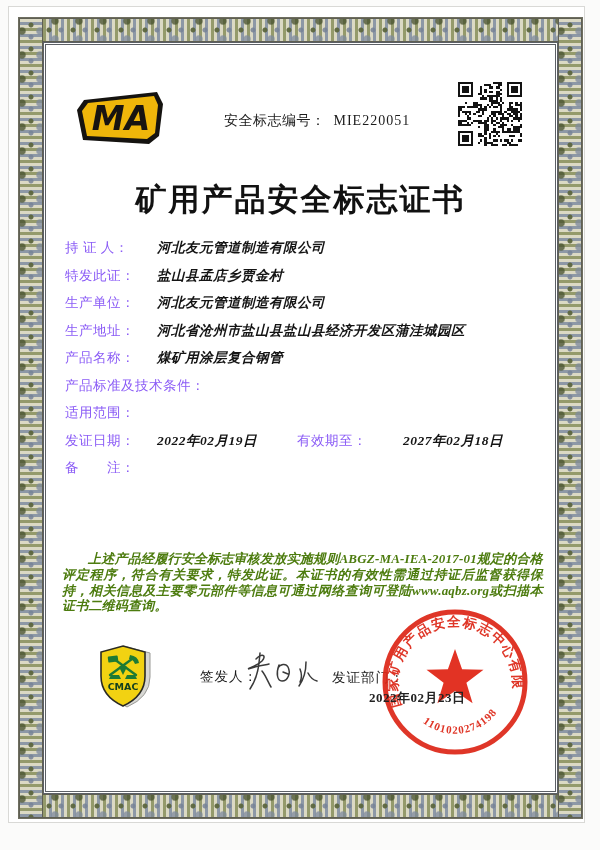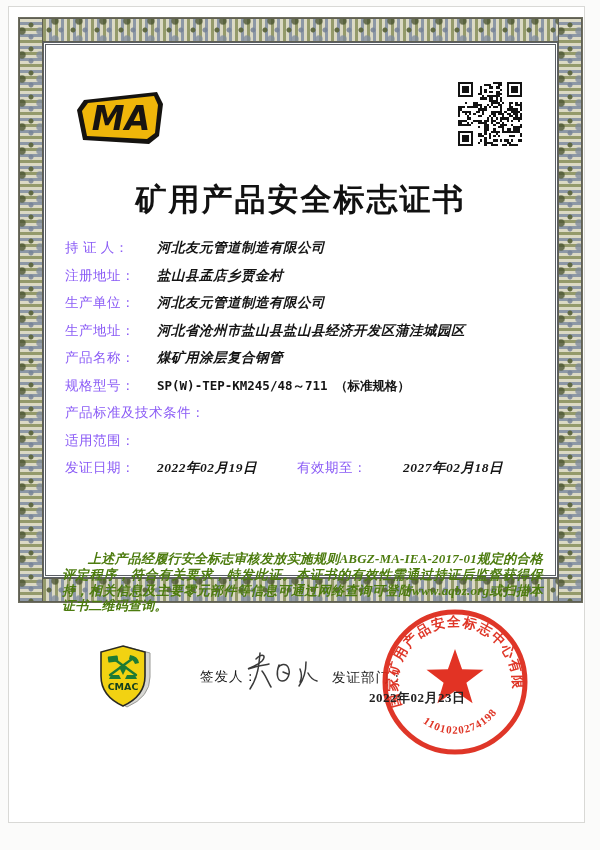--- a/index.html
+++ b/index.html
@@ -1,19 +1,19 @@
 <!DOCTYPE html>
 <html><head>
 <meta charset="utf-8">
 <style>
   html,body{margin:0;padding:0;background:#fbfbfa;width:600px;height:850px;overflow:hidden;}
   *{box-sizing:border-box;}
   .stage{position:relative;width:600px;height:850px;font-family:"Liberation Serif",serif;color:#1c1c1c;}
   .ghost-edge{position:absolute;left:8px;top:6px;width:577px;height:817px;border:1px solid #d9d9d6;background:#fff;}
-  .page{position:absolute;left:19px;top:18px;width:563px;height:584px;background:#fff;box-shadow:0 0 0 1px #6e6e60;}
+  .page{position:absolute;left:19px;top:18px;width:563px;height:800px;background:#fff;box-shadow:0 0 0 1px #6e6e60;}
   
   .band{position:absolute;}
   .band-h{left:0;right:0;height:24px;
     background-color:#cfcdb9;
     background-image:
       radial-gradient(circle at 6px 12px, rgba(92,102,62,.95) 2px, transparent 3px),
       radial-gradient(circle at 18px 12px, rgba(118,130,150,.85) 2px, transparent 3px),
       radial-gradient(circle at 12px 3px, rgba(70,80,46,.75) 3px, transparent 4.5px),
       radial-gradient(circle at 12px 21px, rgba(126,138,158,.75) 3px, transparent 4.5px),
       repeating-linear-gradient(90deg,#949a6b 0 3px,#dbd9c4 3px 6px,#8d98a6 6px 9px,#dbd9c4 9px 12px);
@@ -72,20 +72,23 @@
     <div class="inner-frame"></div>
 
     <div class="abs ma-logo">
       <svg viewBox="0 0 86 52" width="86" height="52">
         <polygon points="7,8 80,0 86,12 82,44 72,52 6,48 0,18" fill="#151310"></polygon>
         <polygon points="11,11 77,4 81,13 78,41 70,47 10,44 5,19" fill="#efb60a"></polygon>
         <text x="44" y="38" text-anchor="middle" font-family="DejaVu Sans, sans-serif" font-size="33" font-weight="bold" font-style="italic" fill="#171411">MA</text>
       </svg>
     </div>
 
+    <div class="abs serial-row">
+      <span>安全标志编号：</span><span class="val">MIE220051</span>
+    </div>
 
     <div class="abs qr">
       <svg viewBox="0 0 29 29">
         <g fill="#131313">
           <g>
             <rect x="0" y="0" width="7" height="7"></rect>
               <rect x="1" y="1" width="5" height="5" fill="#fff"></rect>
               <rect x="2" y="2" width="3" height="3"></rect>
           </g>
           <g>
@@ -382,50 +385,49 @@
     </div>
 
     <div class="abs title">矿用产品安全标志证书</div>
 
     <div class="abs fields">
       <div class="frow">
         <span class="lab">持 证 人：</span>
         <span class="val">河北友元管道制造有限公司</span>
       </div>
       <div class="frow">
-        <span class="lab">注册地址：</span>
+        <span class="lab">特发此证：</span>
         <span class="val">盐山县孟店乡贾金村</span>
       </div>
       <div class="frow">
         <span class="lab">生产单位：</span>
         <span class="val">河北友元管道制造有限公司</span>
       </div>
       <div class="frow">
         <span class="lab">生产地址：</span>
         <span class="val">河北省沧州市盐山县盐山县经济开发区蒲洼城园区</span>
       </div>
       <div class="frow">
         <span class="lab">产品名称：</span>
         <span class="val">煤矿用涂层复合钢管</span>
-      </div>
-      <div class="frow">
-        <span class="lab">规格型号：</span>
-        <span class="val mono">SP(W)-TEP-KM245/48～711 （标准规格）</span>
       </div>
       <div class="frow wide">
         <span class="lab">产品标准及技术条件：</span>
       </div>
       <div class="frow">
         <span class="lab">适用范围：</span>
       </div>
       <div class="frow">
         <span class="lab">发证日期：</span>
         <span class="val">2022年02月19日</span>
         <span class="lab lab2">有效期至：</span>
         <span class="val">2027年02月18日</span>
+      </div>
+      <div class="frow">
+        <span class="lab">备　　注：</span>
       </div>
     </div>
 
     <div class="abs statement">上述产品经履行安全标志审核发放实施规则ABGZ-MA-IEA-2017-01规定的合格评定程序，符合有关要求，特发此证。本证书的有效性需通过持证后监督获得保持，相关信息及主要零元部件等信息可通过网络查询可登陆www.aqbz.org或扫描本证书二维码查询。</div>
 
     <div class="abs cmac-logo">
       <svg viewBox="0 0 54 64" width="54" height="64">
         <path d="M29 2 L52 8 L52 32 Q52 52 29 62 Q8 52 8 32 L8 8 Z" fill="#d8d8d4" stroke="#9a9a96" stroke-width="1"></path>
         <path d="M25 1 L47 7 L47 31 Q47 51 25 61 Q3 51 3 31 L3 7 Z" fill="#f2d212" stroke="#2a2a22" stroke-width="1.6"></path>
         <g stroke="#1e7a34" stroke-width="2.4" fill="none" stroke-linecap="round">

